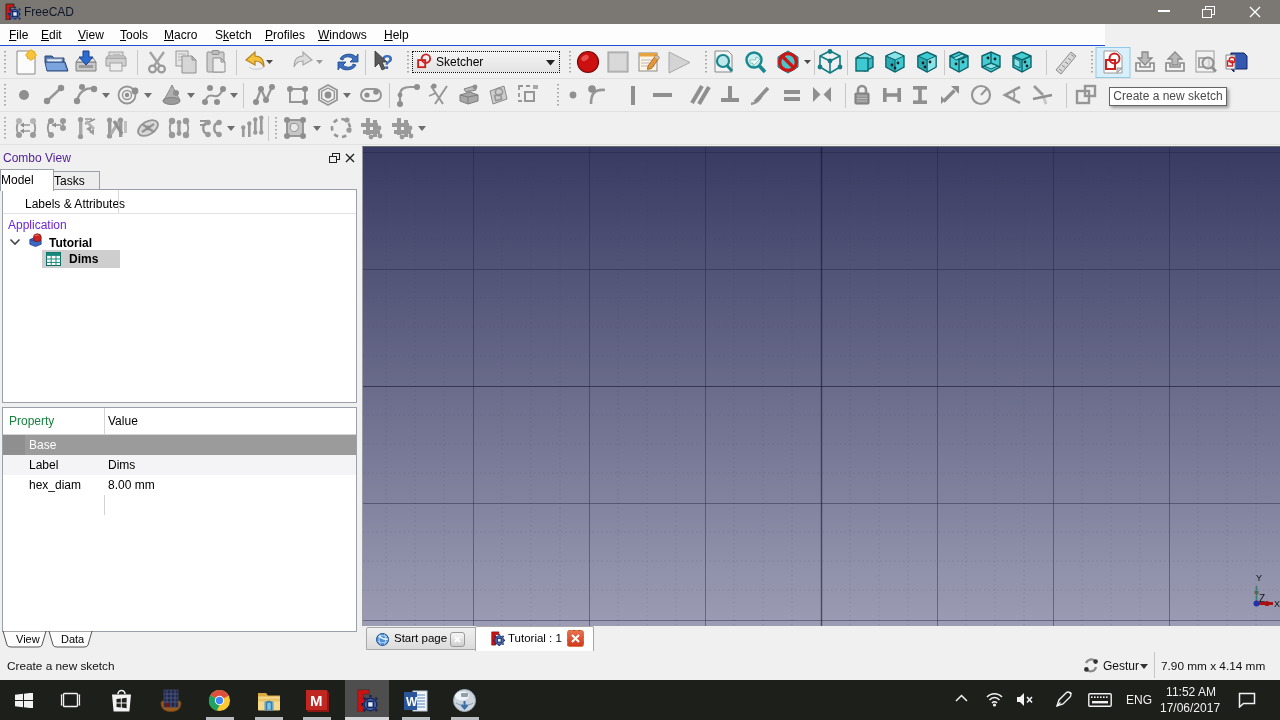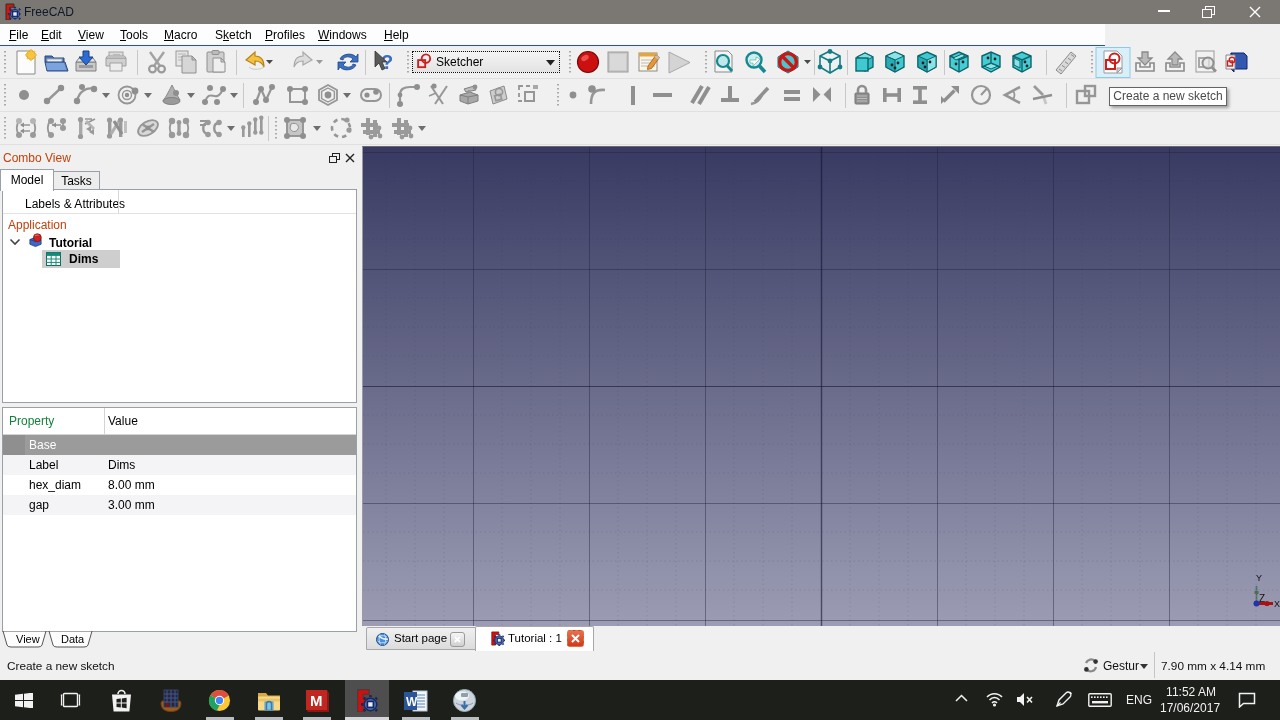--- a/index.html
+++ b/index.html
@@ -642,37 +642,37 @@
         <rect x="4" y="14" width="17" height="4"></rect>
         <circle cx="20" cy="12" r="2.4"></circle>
         <circle cx="12" cy="21" r="2.4"></circle>
         <circle cx="21" cy="20" r="2.4"></circle>
       </g>
     <path d="M418 14 l8 0 l-4 5 z" fill="#6e6e6e" stroke="none"></path>
   </svg>
 </div>
 
 <div id="combo">
-  <div class="abs" style="left:3px;top:5px;font-size:12px;color:#c2410c">Combo View</div>
+  <div class="abs" style="left:3px;top:5px;font-size:12px;color:#4c1d95">Combo View</div>
   <svg class="abs" style="left:329px;top:7px" width="11" height="10" viewBox="0 0 11 10">
     <rect x="3.5" y="0.5" width="7" height="6" fill="#f0f0f0" stroke="#222"></rect>
     <rect x="0.5" y="3.5" width="7" height="6" fill="#f0f0f0" stroke="#222"></rect>
   </svg>
   <svg class="abs" style="left:345px;top:7px" width="10" height="10" viewBox="0 0 10 10">
     <path d="M1 1 L9 9 M9 1 L1 9" stroke="#222" stroke-width="1.4"></path>
   </svg>
 
-  <div class="abs" style="left:0px;top:23px;width:52px;height:21px;background:#fff;border:1px solid #9aa0a8;border-bottom:none;font-size:12px;text-align:center;line-height:20px;z-index:3">Model</div>
-  <div class="abs" style="left:53px;top:25px;width:45px;height:18px;background:#ededee;border:1px solid #9aa0a8;border-bottom:none;font-size:12px;text-align:center;line-height:18px">Tasks</div>
+  <div class="abs" style="left:0px;top:23px;width:52px;height:21px;background:#fff;border:1px solid #9aa0a8;border-bottom:none;font-size:12px;text-align:left;line-height:20px;z-index:3">Model</div>
+  <div class="abs" style="left:53px;top:25px;width:45px;height:18px;background:#ededee;border:1px solid #9aa0a8;border-bottom:none;font-size:12px;text-align:left;line-height:18px">Tasks</div>
 
   <div class="abs" style="left:2px;top:43px;width:353px;height:212px;background:#fff;border:1px solid #9aa0a8;z-index:2">
     <div class="abs" style="left:22px;top:7px;font-size:12px;color:#000">Labels &amp; Attributes</div>
     <div class="abs" style="left:115px;top:0px;width:1px;height:23px;background:#d8d8d8"></div>
     <div class="abs" style="left:0px;top:23px;width:353px;height:1px;background:#e2e2e2"></div>
-    <div class="abs" style="left:5px;top:28px;font-size:12px;color:#c2410c">Application</div>
+    <div class="abs" style="left:5px;top:28px;font-size:12px;color:#6d28d9">Application</div>
     <svg class="abs" style="left:6px;top:48px" width="12" height="8" viewBox="0 0 12 8">
         <path d="M1.5 1.5 L6 6 L10.5 1.5" fill="none" stroke="#444" stroke-width="1.6"></path>
       </svg>
     <svg class="abs" style="left:25px;top:43px" width="15" height="15" viewBox="0 0 16 16">
       <path d="M2 7 L8 4.5 L14 7 L14 12 L8 14.5 L2 12 Z" fill="#3b68c4" stroke="#1c3a80" stroke-width="0.8"></path>
       <path d="M2 7 L8 9 L14 7" fill="none" stroke="#1c3a80" stroke-width="0.8"></path>
       <circle cx="10" cy="5" r="4.2" fill="#cc2222" stroke="#7a1010" stroke-width="0.8"></circle>
       <path d="M7.4 3 a4.2 4.2 0 0 1 4 -0.6" stroke="#ee7766" fill="none" stroke-width="1.2"></path>
     </svg>
     <div class="abs" style="left:46px;top:46px;font-size:12px;font-weight:bold;color:#000">Tutorial</div>
@@ -699,24 +699,20 @@
       <div class="abs" style="left:0px;top:0px;width:22px;height:20px;background:#8f8f8f"></div>
       <div class="abs" style="left:26px;top:3px;font-size:12px;font-weight:normal;color:#fff">Base</div>
     </div>
     <div class="abs" style="left:0px;top:47px;width:353px;height:20px;background:#f4f4f6">
       <div class="abs" style="left:26px;top:3px;font-size:12px;color:#000">Label</div>
       <div class="abs" style="left:105px;top:3px;font-size:12px;color:#000">Dims</div>
     </div>
     <div class="abs" style="left:0px;top:67px;width:353px;height:20px;background:#fff">
       <div class="abs" style="left:26px;top:3px;font-size:12px;color:#000">hex_diam</div>
       <div class="abs" style="left:105px;top:3px;font-size:12px;color:#000">8.00 mm</div>
-    </div>
-    <div class="abs" style="left:0px;top:87px;width:353px;height:20px;background:#f4f4f6">
-      <div class="abs" style="left:26px;top:3px;font-size:12px;color:#000">gap</div>
-      <div class="abs" style="left:105px;top:3px;font-size:12px;color:#000">3.00 mm</div>
     </div>
   </div>
 
   <svg class="abs" style="left:2px;top:485px" width="120" height="17" viewBox="0 0 120 17">
     <path d="M1 0 L44 0 L40 14 Q39.5 16 36 16 L9 16 Q5.5 16 5 14 Z" fill="#fdfdfd" stroke="#555"></path>
     <path d="M47 0 L90 0 L86 14 Q85.5 16 82 16 L55 16 Q51.5 16 51 14 Z" fill="#fdfdfd" stroke="#555"></path>
     <text x="14" y="12" font-size="11" fill="#000" font-family="Liberation Sans">View</text>
     <text x="59" y="12" font-size="11" fill="#000" font-family="Liberation Sans">Data</text>
   </svg>
 </div>

